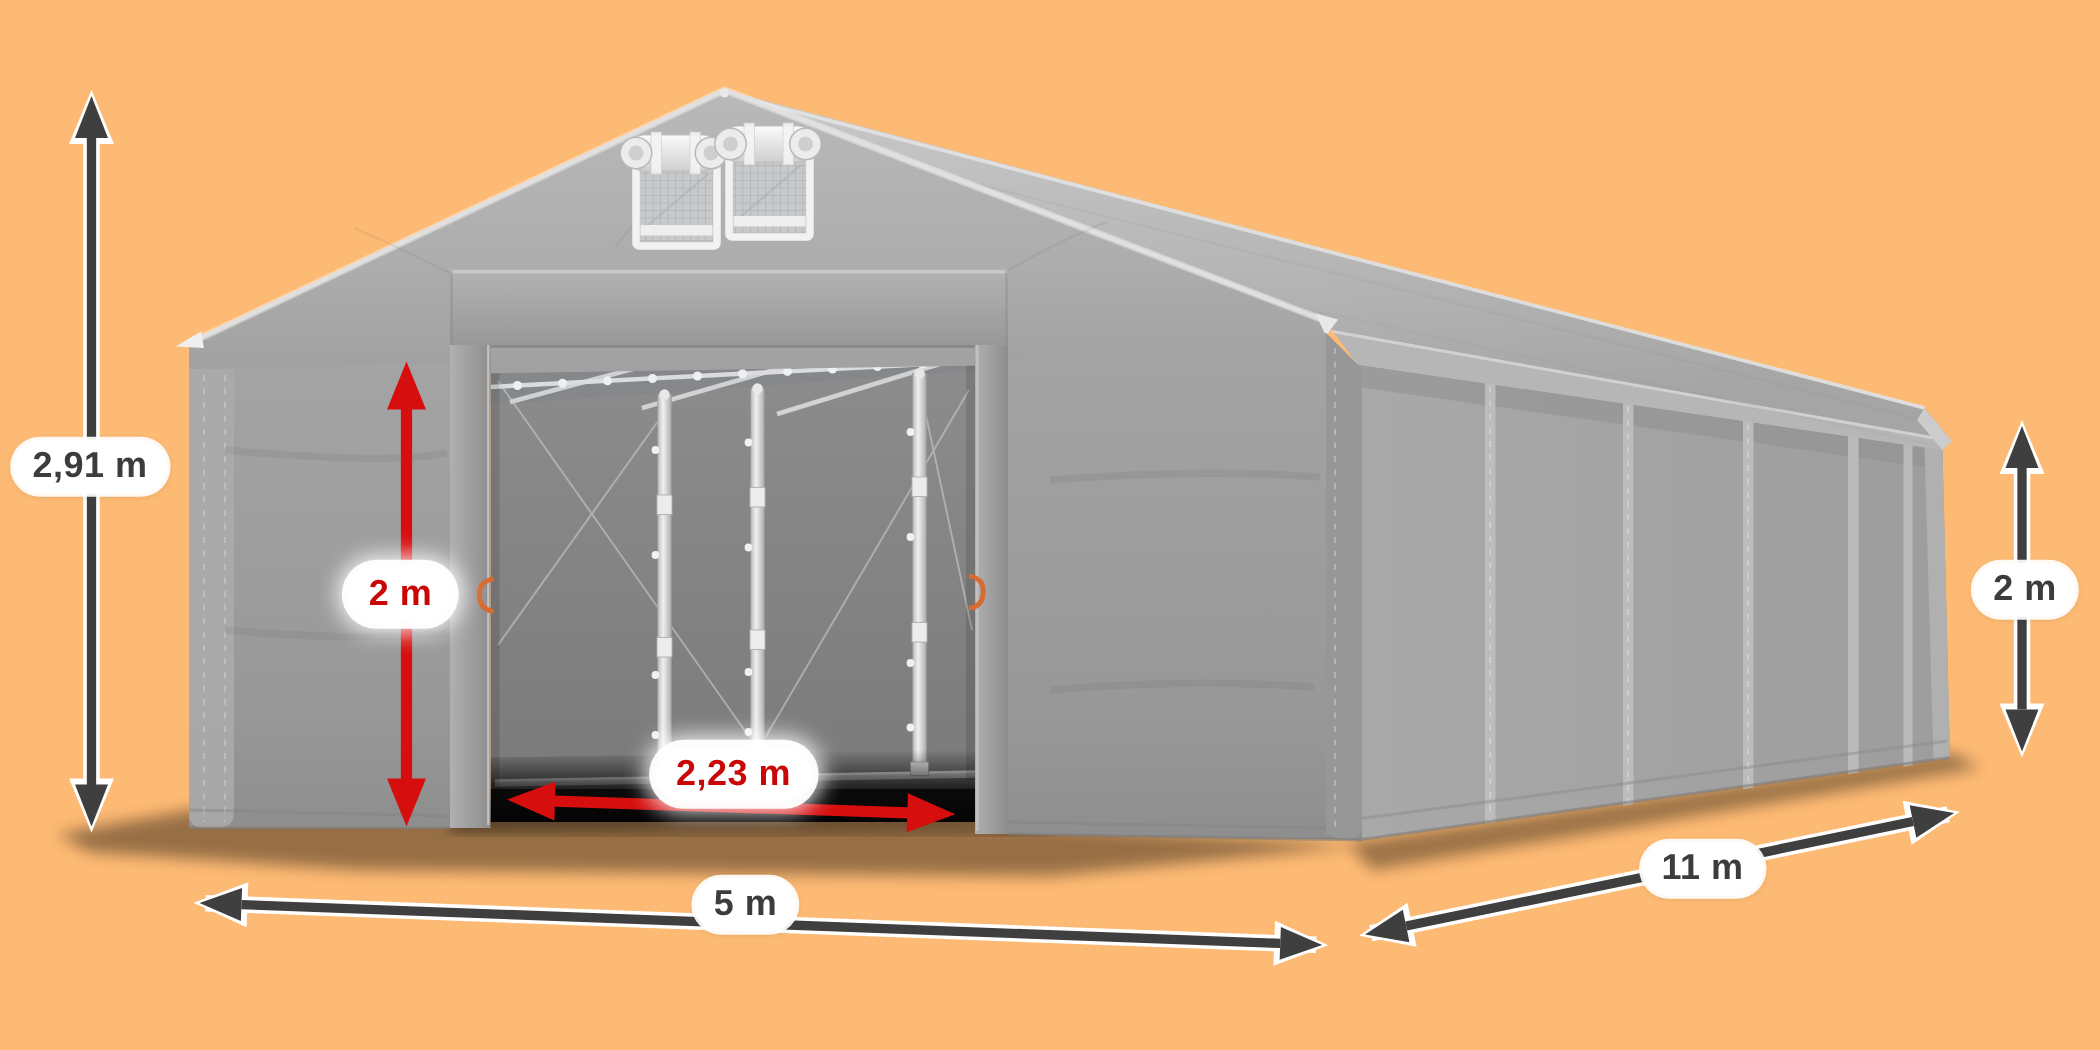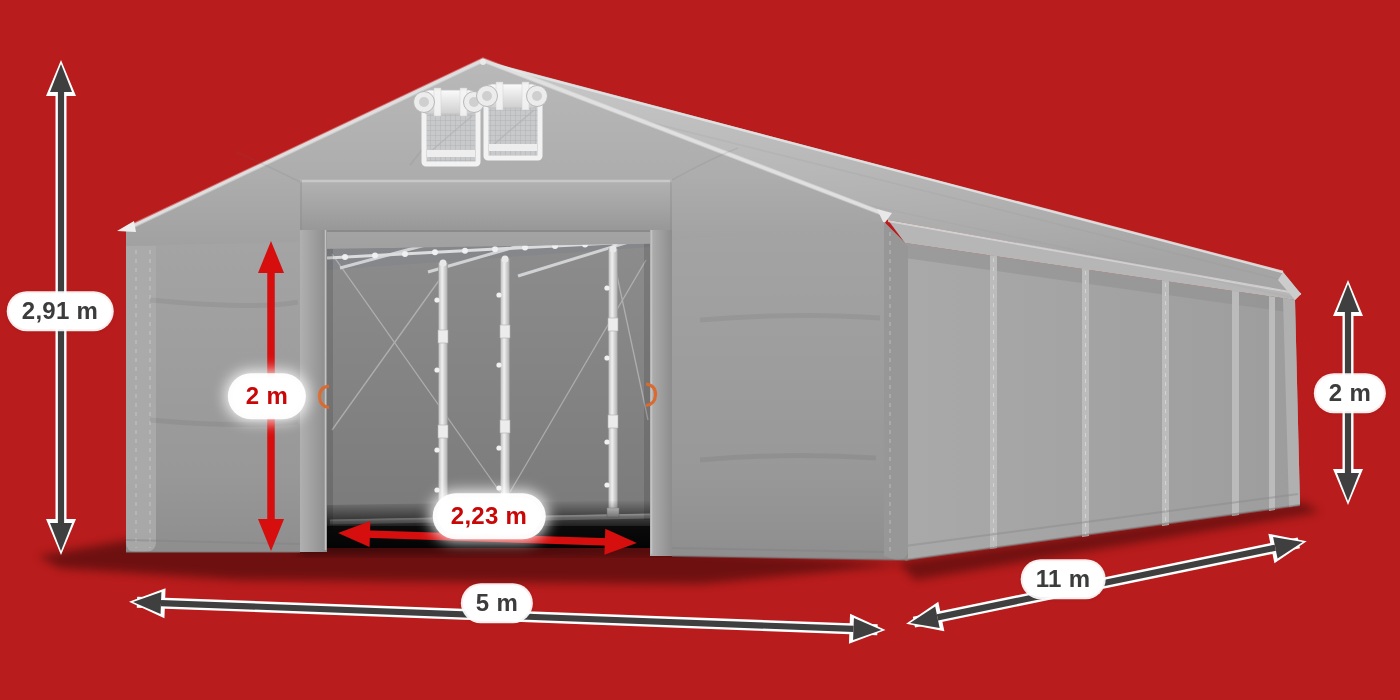--- a/index.html
+++ b/index.html
@@ -1,16 +1,16 @@
 <!DOCTYPE html>
 <html><head>
 <meta charset="utf-8">
 <style>
   html,body{margin:0;padding:0;background:#ffffff}
-  .stage{position:relative;width:1400px;height:700px;background:#b91c1c;overflow:hidden;
+  .stage{position:relative;width:1400px;height:700px;background:#fdba74;overflow:hidden;
          font-family:"Liberation Sans",sans-serif}
   .stage svg{position:absolute;left:0;top:0}
   .dim-label{position:absolute;transform:translate(-50%,-50%);background:#ffffff;
              border-radius:18px;padding:4px 13px;font-weight:700;font-size:24px;
              color:#3c3c3c;line-height:1.15;white-space:nowrap;letter-spacing:.3px;
              box-shadow:0 0 0 2px rgba(255,255,255,.92),0 1px 5px rgba(40,40,40,.20)}
   .dim-label.red{color:#c90707;
              box-shadow:0 0 0 5px rgba(255,255,255,.95),0 0 14px 8px rgba(255,255,255,.85)}
 </style>
 </head>
@@ -307,18 +307,18 @@
   </g>
   <g transform="rotate(1.9 338 533)">
     <line x1="365" y1="533" x2="610" y2="533" stroke="#d60e0e" stroke-width="7.5"></line>
     <polygon points="338,533 370,520 370,546" fill="#d60e0e"></polygon>
     <polygon points="637,533 605,520 605,546" fill="#d60e0e"></polygon>
   </g>
 </svg>
 
 <div class="dim-label" style="left:60px;top:311px">2,91 m</div>
 <div class="dim-label" style="left:497px;top:603px">5 m</div>
-<div class="dim-label" style="left:1063px;top:579px">11 m</div>
+<div class="dim-label" style="left:1135px;top:579px">11 m</div>
 <div class="dim-label" style="left:1350px;top:393px">2 m</div>
 <div class="dim-label red" style="left:267px;top:396px">2 m</div>
 <div class="dim-label red" style="left:489px;top:516px">2,23 m</div>
 
 </div>
 
 </body></html>

